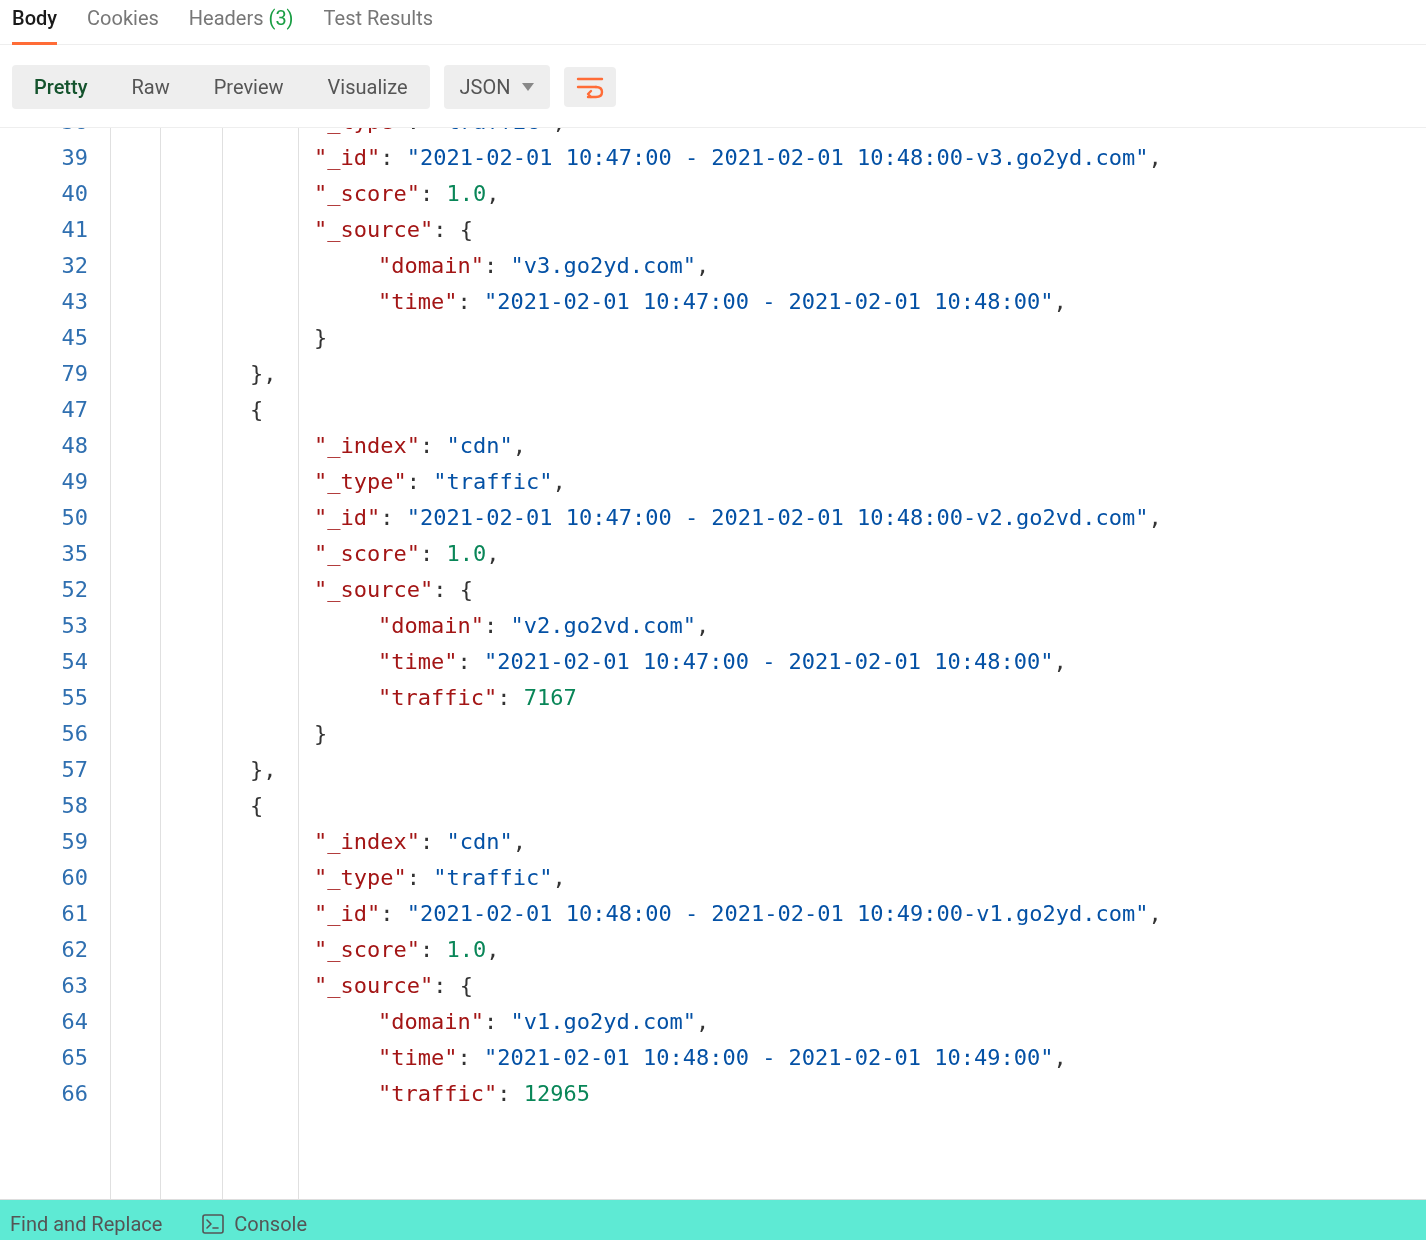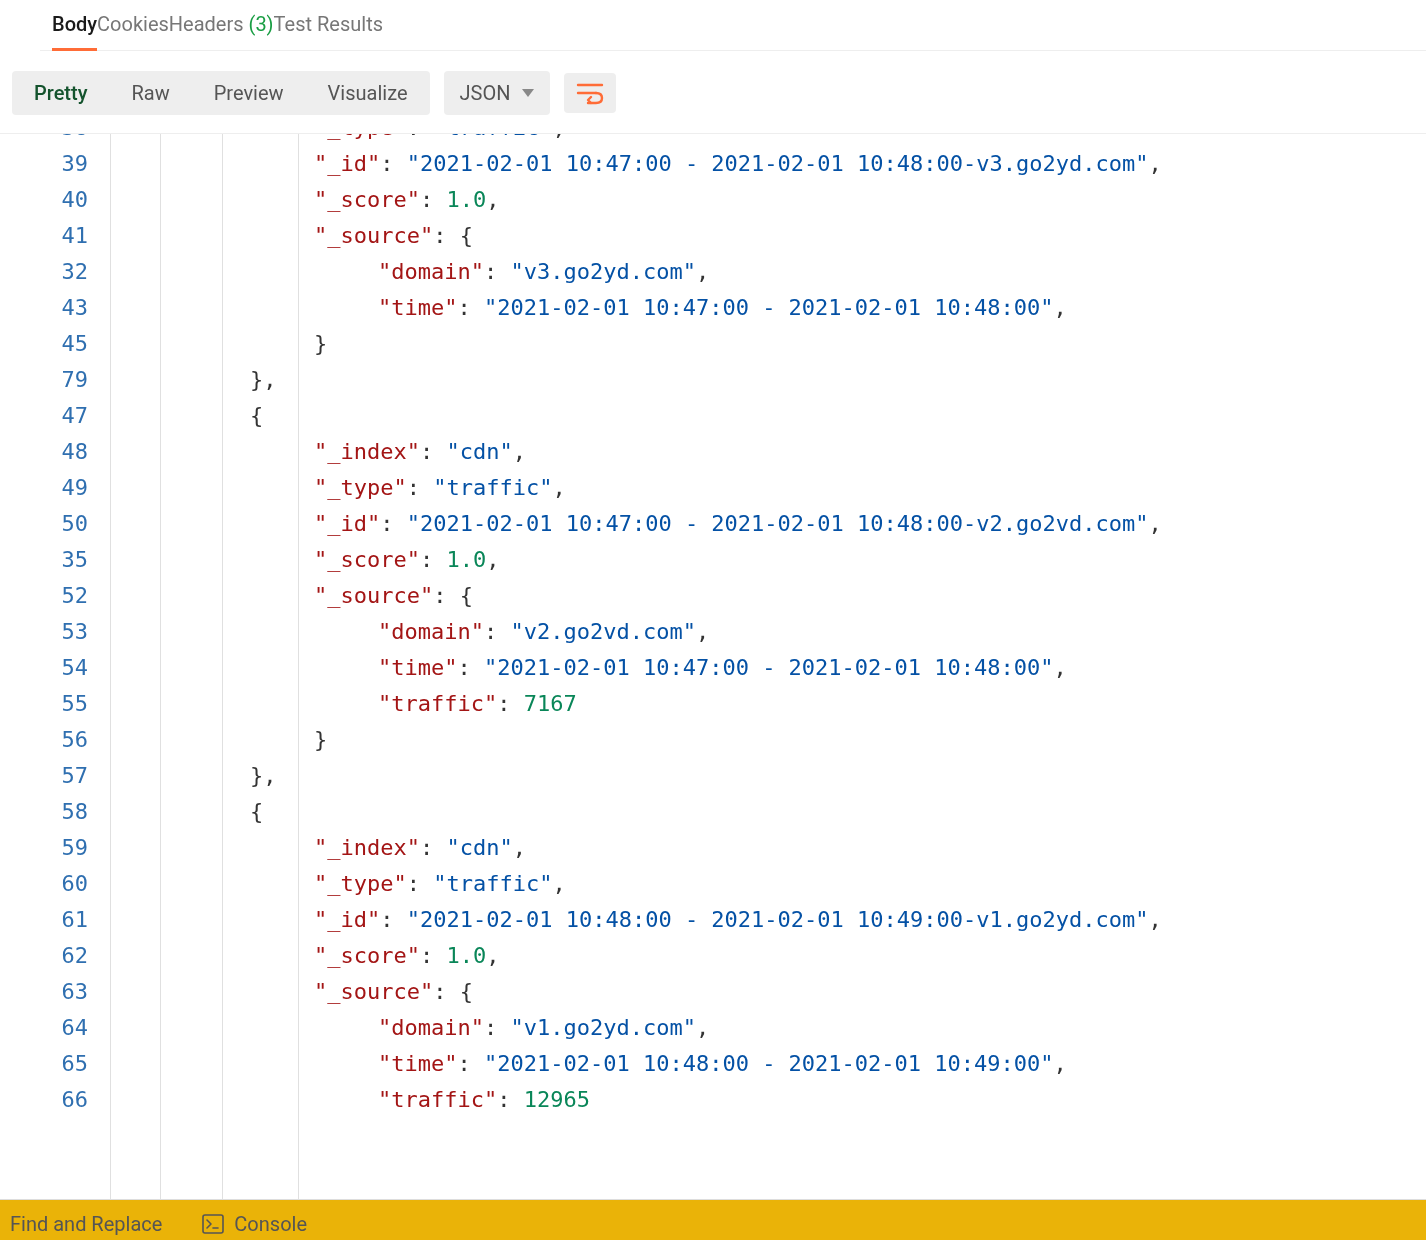--- a/index.html
+++ b/index.html
@@ -12,23 +12,23 @@
     display: flex;
     flex-direction: column;
     width: 1426px;
     height: 1240px;
     overflow: hidden;
   }
 
   
   .top-tabs {
     display: flex;
-    padding: 6px 12px 0 12px;
+    gap: 30px;
+    padding: 0 12px 0 12px;
     border-bottom: 1px solid #eee;
-    margin-left: 40px;
   }
   .top-tab {
     padding: 6px 0 14px 0;
     font-size: 20px;
     color: #777;
     cursor: pointer;
     position: relative;
   }
   .top-tab.active {
     color: #1a1a1a;
@@ -146,21 +146,21 @@
 
   
   .bottom-bar {
     border-top: 1px solid #ddd;
     display: flex;
     gap: 40px;
     padding: 12px 10px 4px 10px;
     font-size: 20px;
     color: #555;
     align-items: center;
-    background: #eab308;
+    background: #5eead4;
   }
   .bottom-item {
     display: flex;
     align-items: center;
     gap: 10px;
     cursor: pointer;
   }
   .console-icon svg { display: block; }
 </style>
 </head>

